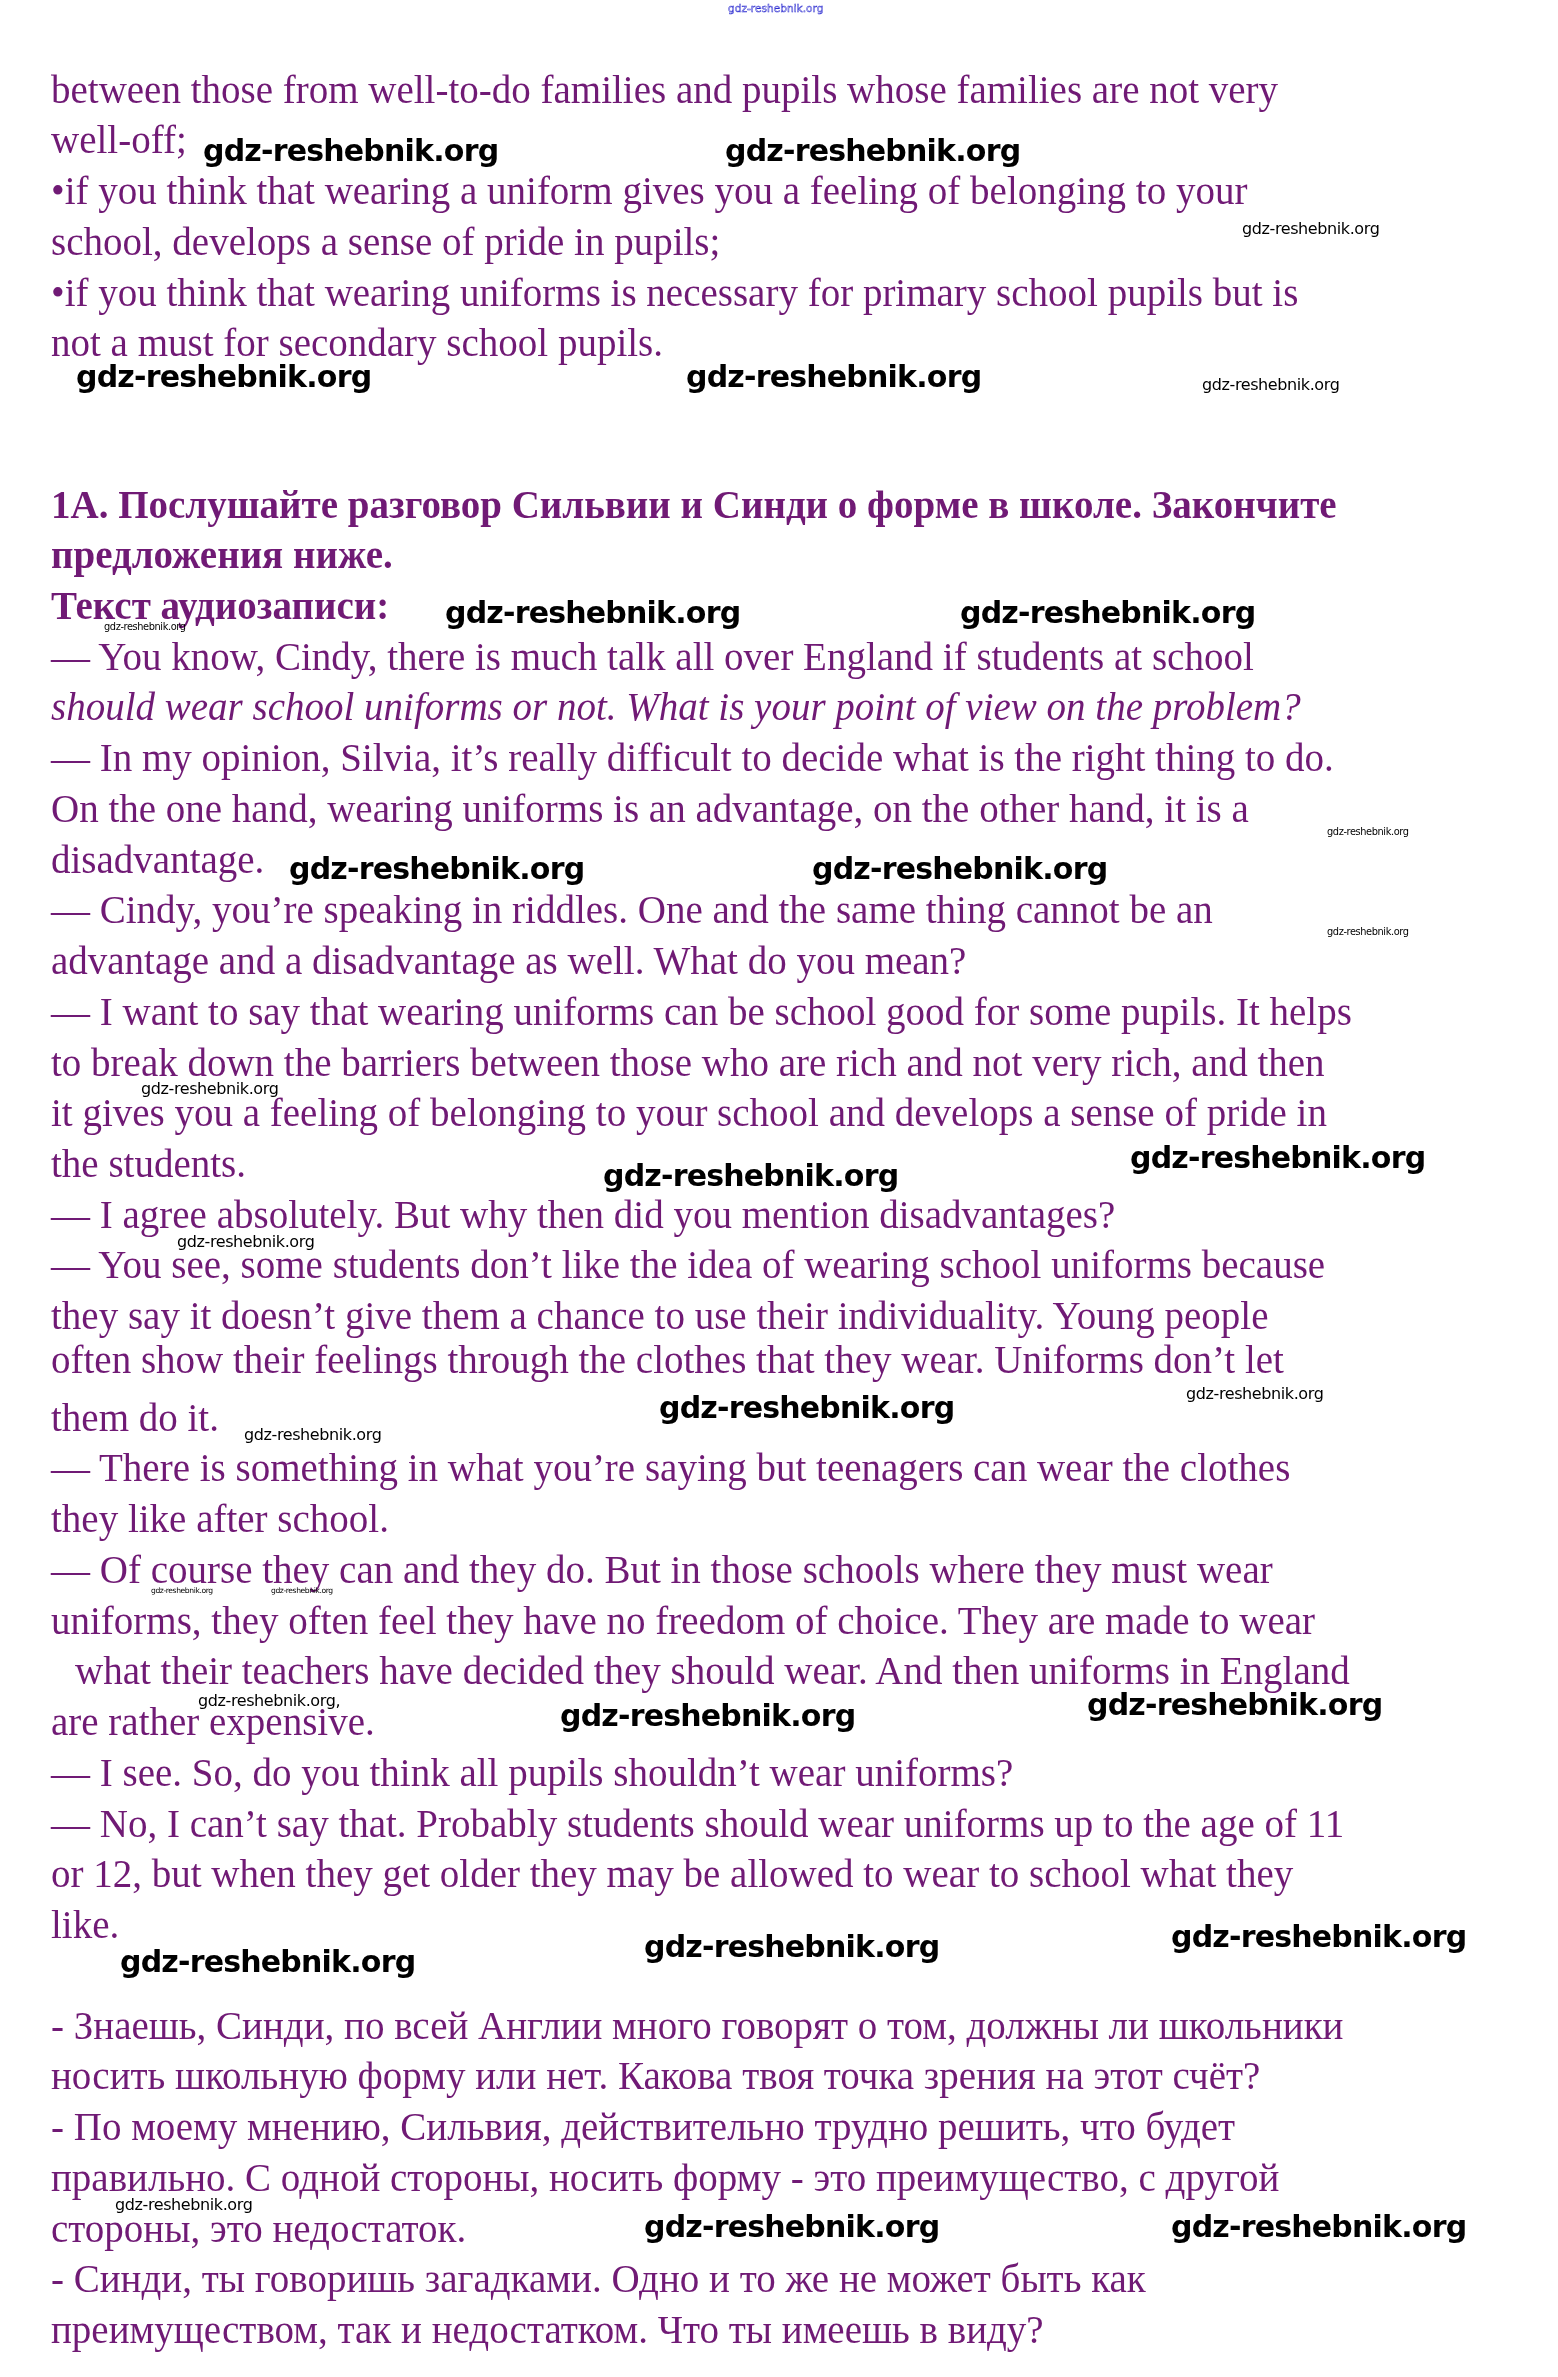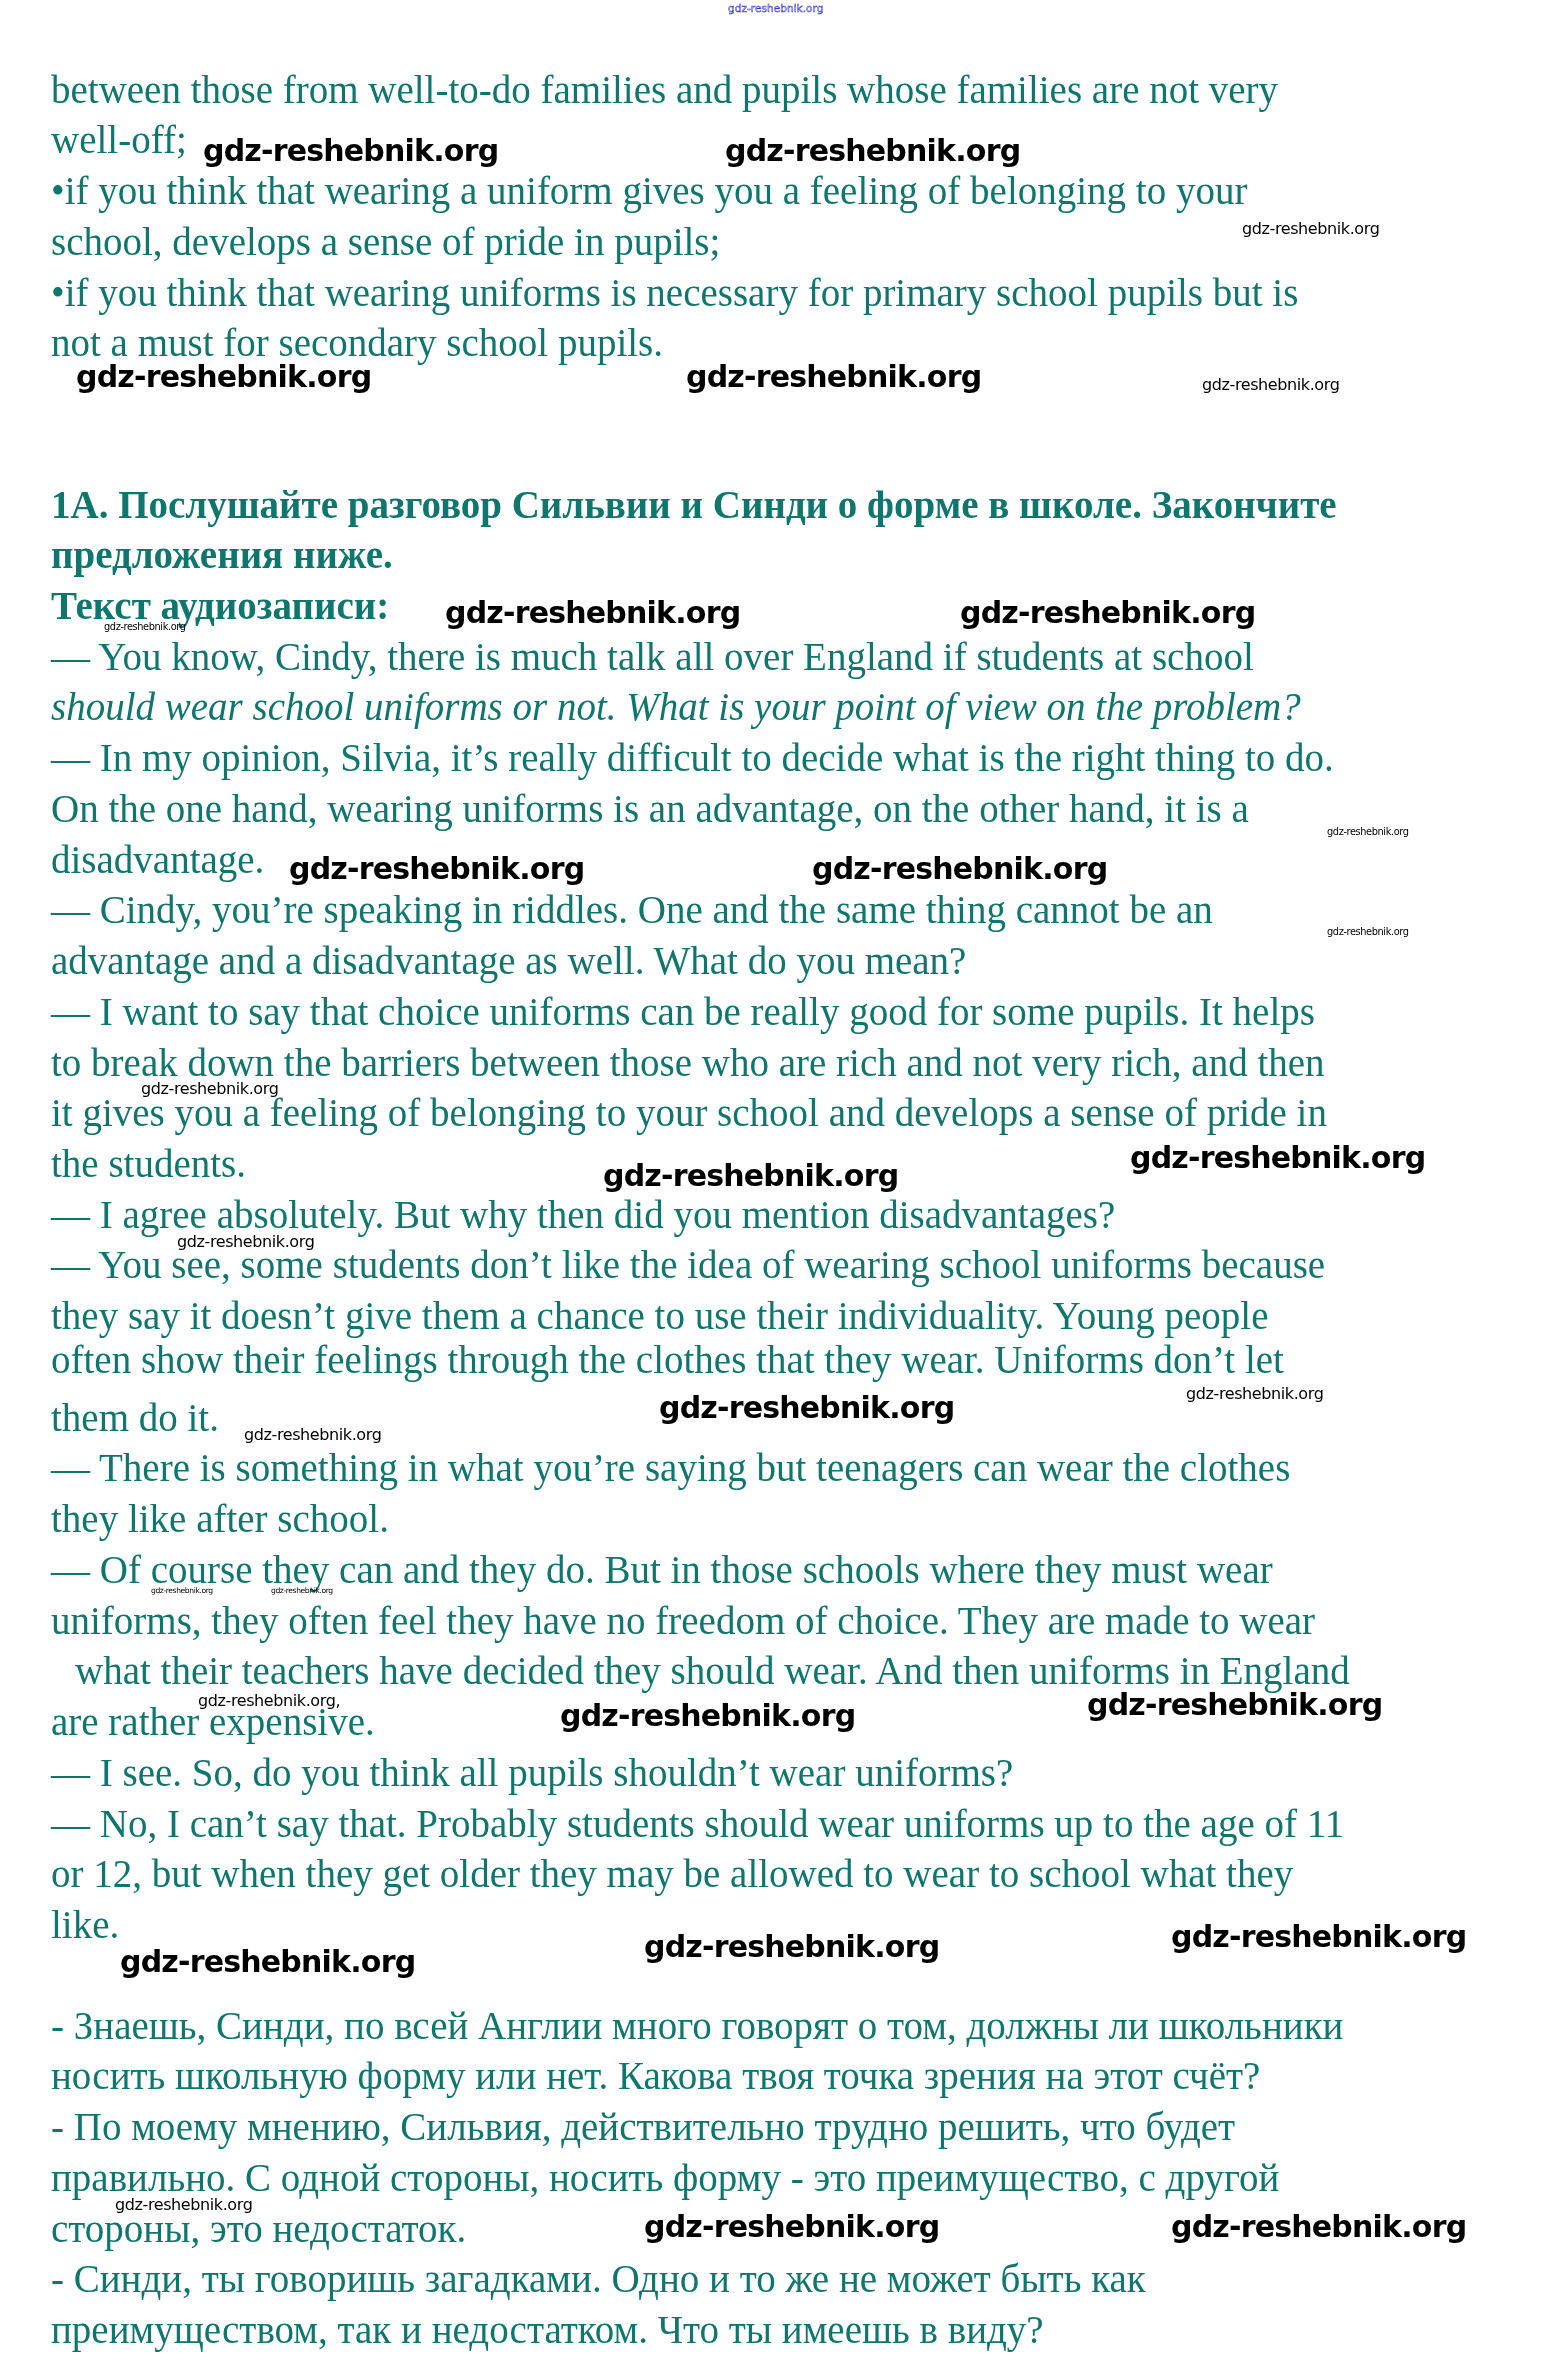--- a/index.html
+++ b/index.html
@@ -6,21 +6,21 @@
   body { width: 1559px; height: 2377px; position: relative; overflow: hidden; }
   .page { position: absolute; left: 0; top: 0; width: 1559px; height: 1820px; }
   .top-wm {
     position: absolute; left: 728px; top: 1.5px;
     font-family: "DejaVu Sans", sans-serif; font-size: 10.6px;
     color: #ffffff; -webkit-text-stroke: 0.5px #2a2ad0; letter-spacing: 0px;
   }
   .line {
     position: absolute; left: 51px;
     font-family: "Liberation Serif", serif; font-size: 39px;
-    color: #0f766e; white-space: nowrap; line-height: 45px;
+    color: #701a75; white-space: nowrap; line-height: 45px;
     transform-origin: left top;
   }
   .line.bold { font-weight: bold; }
   .wm {
     position: absolute;
     font-family: "DejaVu Sans", sans-serif; color: #000;
     white-space: nowrap; font-weight: bold; line-height: 1;
   }
   .wm.lg { font-size: 30px; letter-spacing: -0.8px; }
   .wm.sm { font-size: 16px; font-weight: normal; letter-spacing: -0.4px; }
@@ -45,21 +45,21 @@
   <div class="line bold" style="top:532px;">предложения ниже.</div>
   <div class="line bold" style="top:583px;">Текст аудиозаписи:</div>
 
   <div class="line" style="top:634px;">— You know, Cindy, there is much talk all over England if students at school</div>
   <div class="line" style="top:684px;font-style:italic;">should wear school uniforms or not. What is your point of view on the problem?</div>
   <div class="line" style="top:735px;">— In my opinion, Silvia, it’s really difficult to decide what is the right thing to do.</div>
   <div class="line" style="top:786px;">On the one hand, wearing uniforms is an advantage, on the other hand, it is a</div>
   <div class="line" style="top:837px;">disadvantage.</div>
   <div class="line" style="top:887px;">— Cindy, you’re speaking in riddles. One and the same thing cannot be an</div>
   <div class="line" style="top:938px;">advantage and a disadvantage as well. What do you mean?</div>
-  <div class="line" style="top:989px;">— I want to say that choice uniforms can be really good for some pupils. It helps</div>
+  <div class="line" style="top:989px;">— I want to say that wearing uniforms can be school good for some pupils. It helps</div>
   <div class="line" style="top:1040px;">to break down the barriers between those who are rich and not very rich, and then</div>
   <div class="line" style="top:1090px;">it gives you a feeling of belonging to your school and develops a sense of pride in</div>
   <div class="line" style="top:1141px;">the students.</div>
   <div class="line" style="top:1192px;">— I agree absolutely. But why then did you mention disadvantages?</div>
   <div class="line" style="top:1242px;">— You see, some students don’t like the idea of wearing school uniforms because</div>
   <div class="line" style="top:1293px;">they say it doesn’t give them a chance to use their individuality. Young people</div>
   <div class="line" style="top:1337px;">often show their feelings through the clothes that they wear. Uniforms don’t let</div>
   <div class="line" style="top:1395px;">them do it.</div>
   <div class="line" style="top:1445px;">— There is something in what you’re saying but teenagers can wear the clothes</div>
   <div class="line" style="top:1496px;">they like after school.</div>

